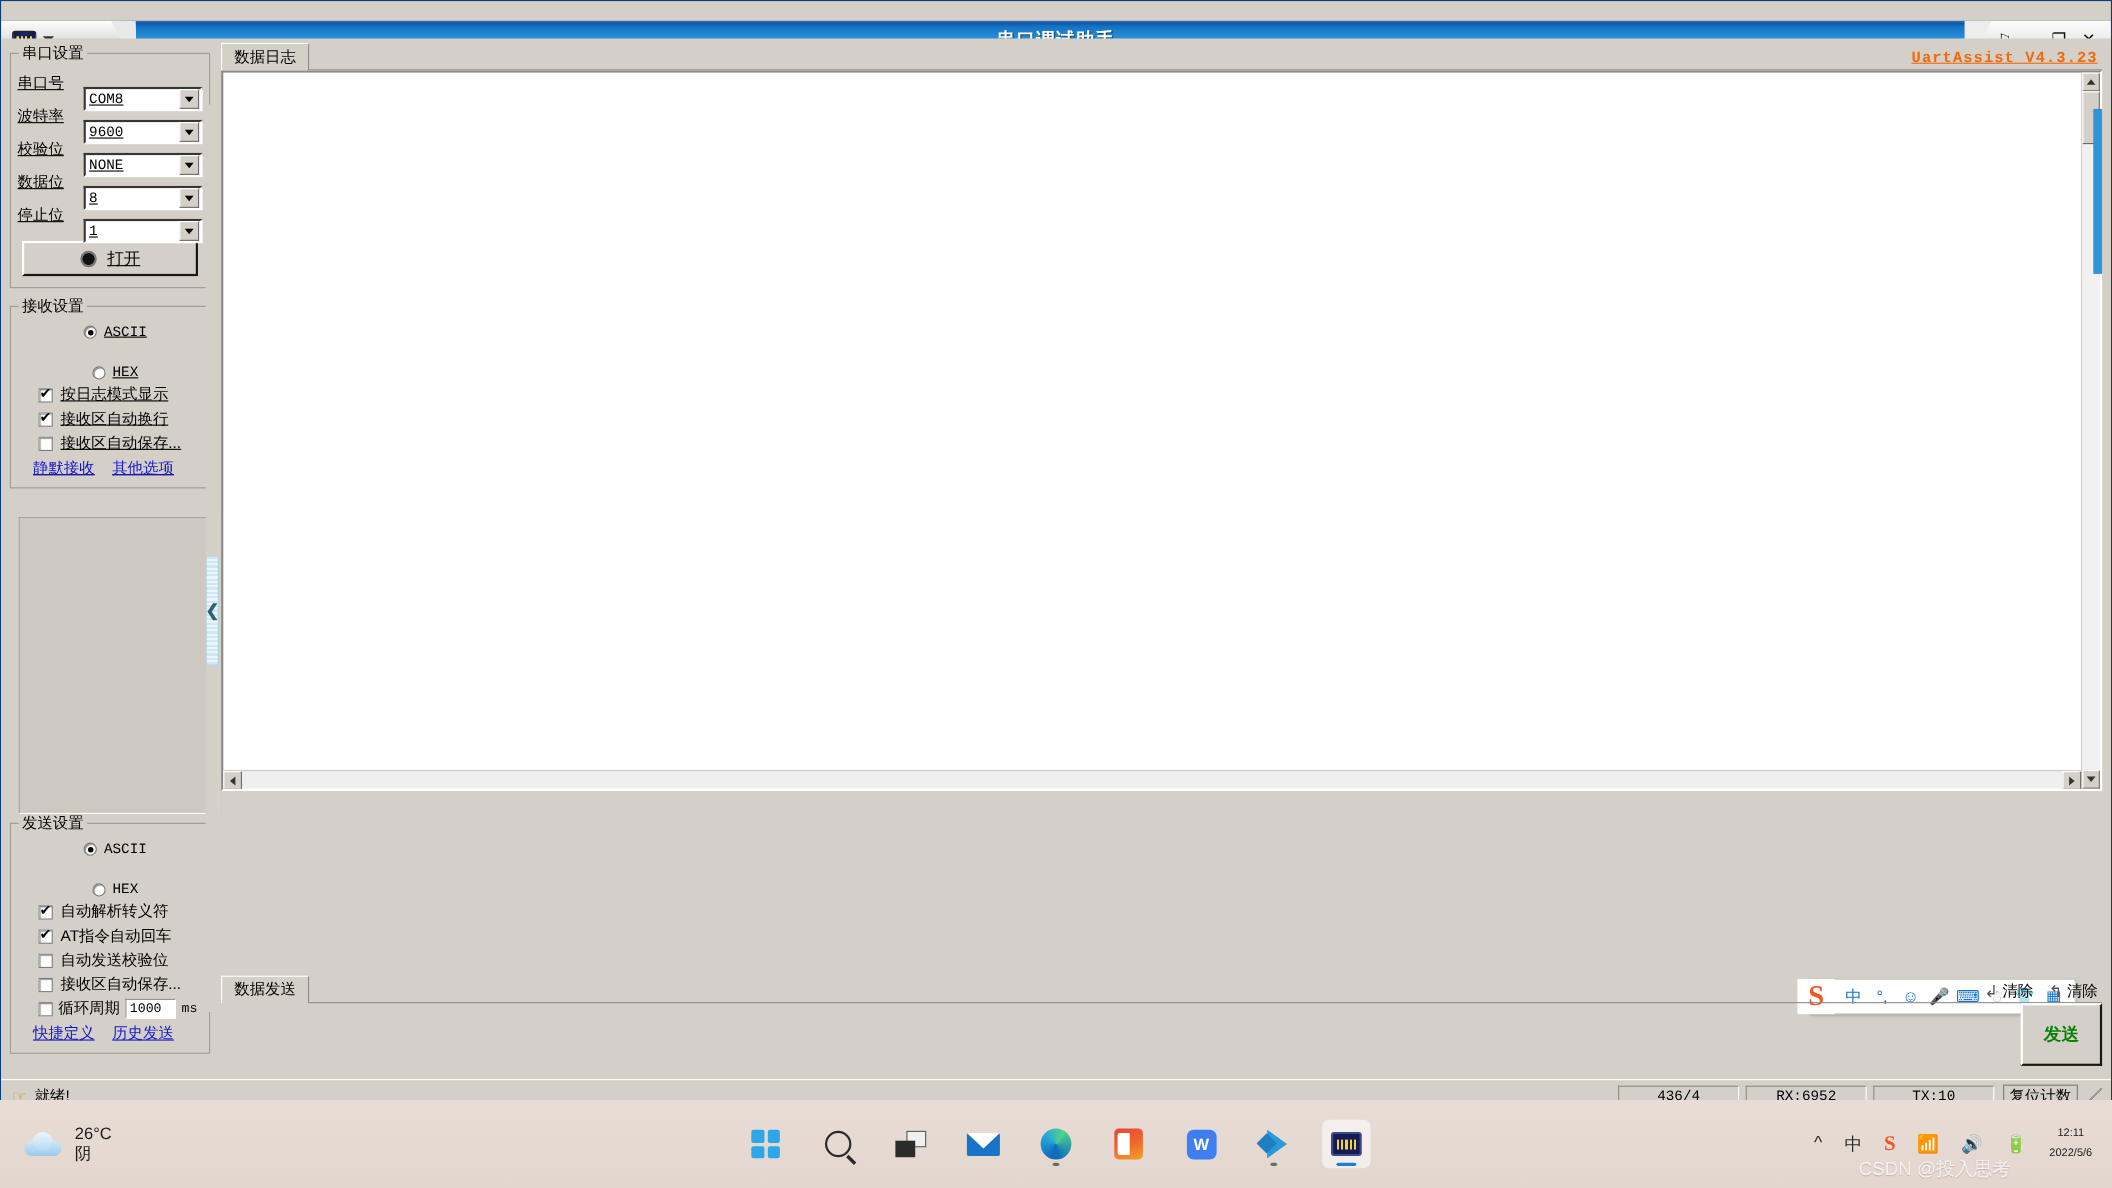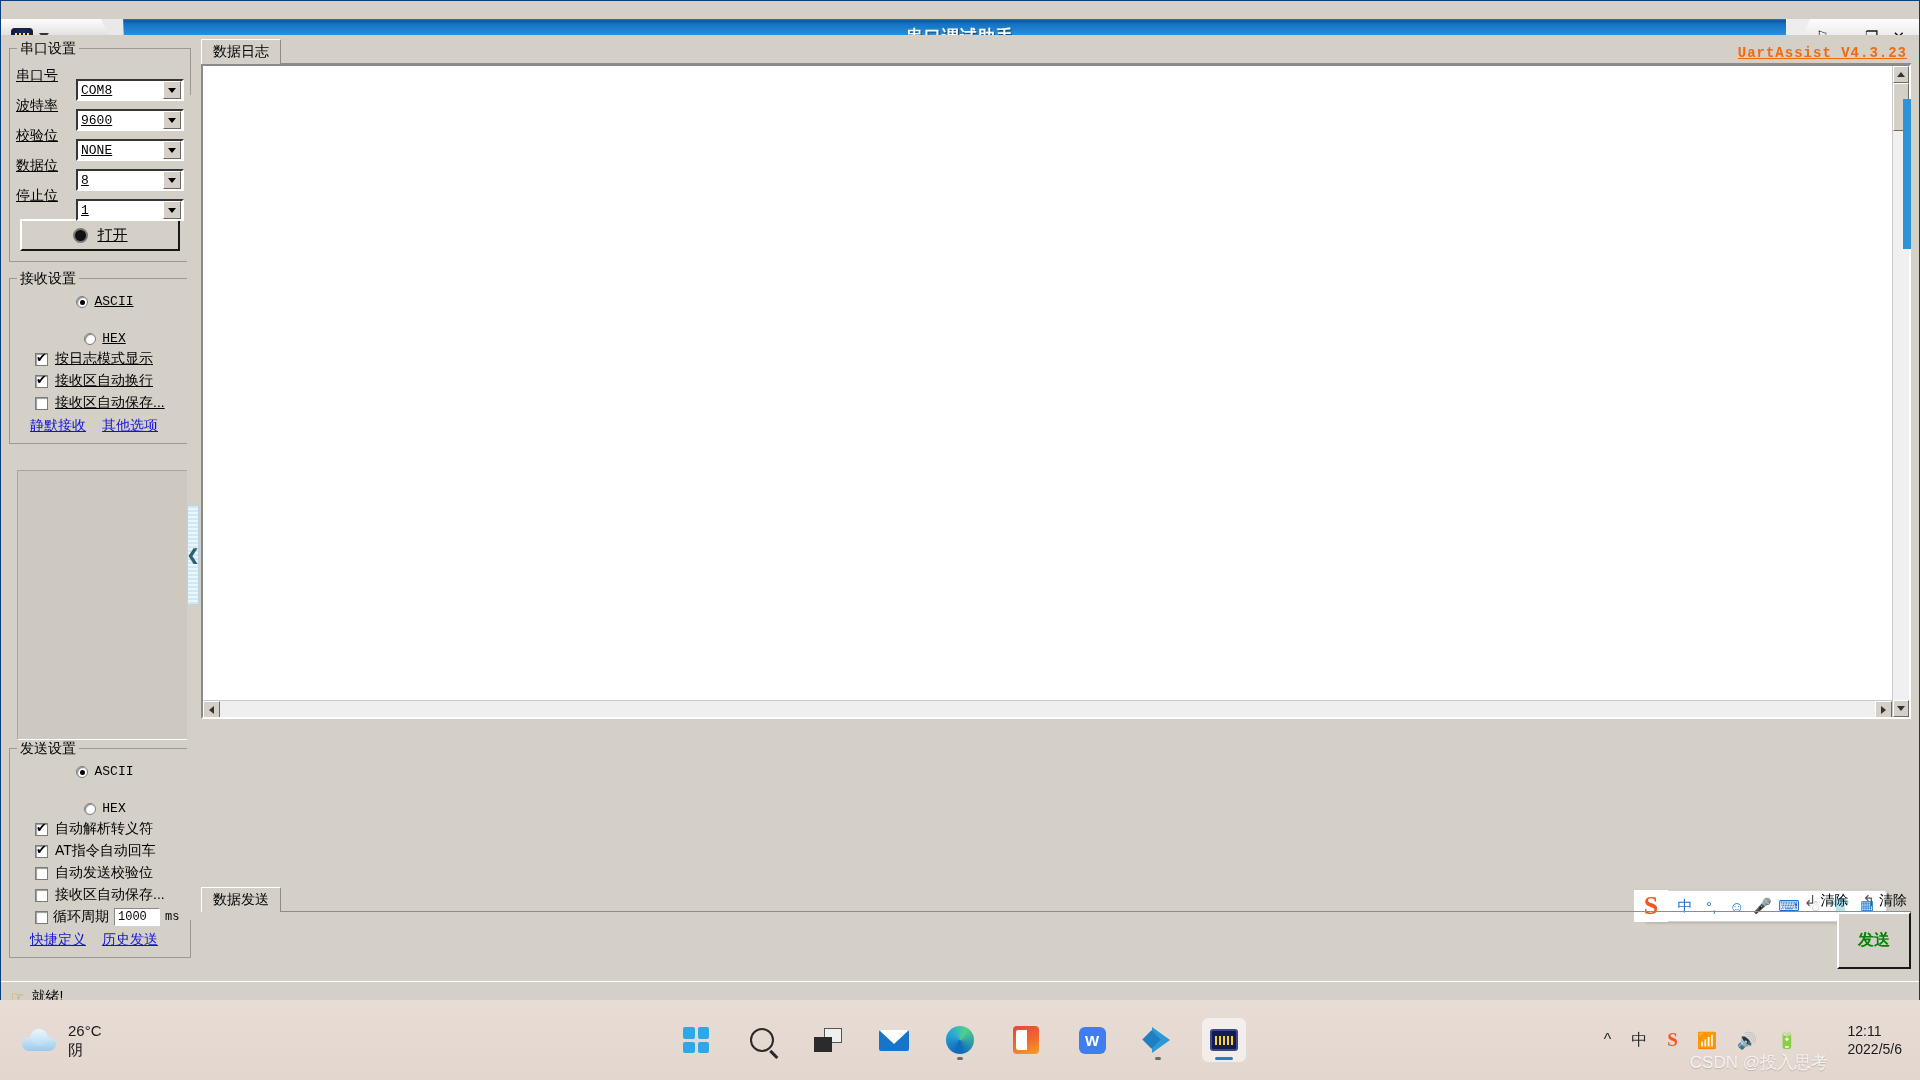--- a/index.html
+++ b/index.html
@@ -376,21 +376,21 @@
   .vscode::after{content:"";position:absolute;left:1px;top:6px;width:13px;height:13px;
     background:#1f7fc0; transform:rotate(45deg);}
   .serialapp { width:28px;height:22px;border-radius:3px;
     background:#161a52; border:2px solid #3d4a8a; display:flex;align-items:center;justify-content:center; }
   .serialapp::after{content:""; width:18px;height:9px;
     background: repeating-linear-gradient(90deg,#f2d23b 0 2px, #161a52 2px 4px); }
 
   #tb-tray { position:absolute; right:0; display:flex; align-items:center; gap:20px; padding-right:18px; }
   .tray-ic { font-size:16px; color:#2b2b2b; }
   .tray-s { color:#f5551f; font-weight:bold; font-size:19px; font-family:"Liberation Serif", serif; }
-  .clock { text-align:left; font-size:14px; color:#1b1b1b; line-height:18px;margin-left:30px; }
+  .clock { text-align:center; font-size:10px; color:#1b1b1b; line-height:18px; }
   #watermark {
     position:absolute; right: 92px; bottom: 6px;
     font-size:17px; color: rgba(255,255,255,.78);
     text-shadow: 0 1px 1px rgba(120,110,100,.35);
     white-space:nowrap; pointer-events:none;
   }
 </style>
 </head>
 <body>
 
@@ -615,20 +615,27 @@
         <div id="send-btn">发送</div>
       </div>
     </div>
   </div>
 
   <div id="status-bar">
     <div class="sb-left">
       <span class="hand-ic">☞</span>
       <span>就绪!</span>
     </div>
+    <div class="sb-right">
+      <div class="sb-cell">436/4</div>
+      <div class="sb-cell">RX:6952</div>
+      <div class="sb-cell">TX:10</div>
+      <div class="sb-reset">复位计数</div>
+      <div class="grip"></div>
+    </div>
   </div>
 </div>
 
 <div id="taskbar">
 
   <div id="weather">
     <div class="cloud"></div>
     <div>
       <div class="wx-txt">26°C</div>
       <div class="wx-txt">阴</div>

